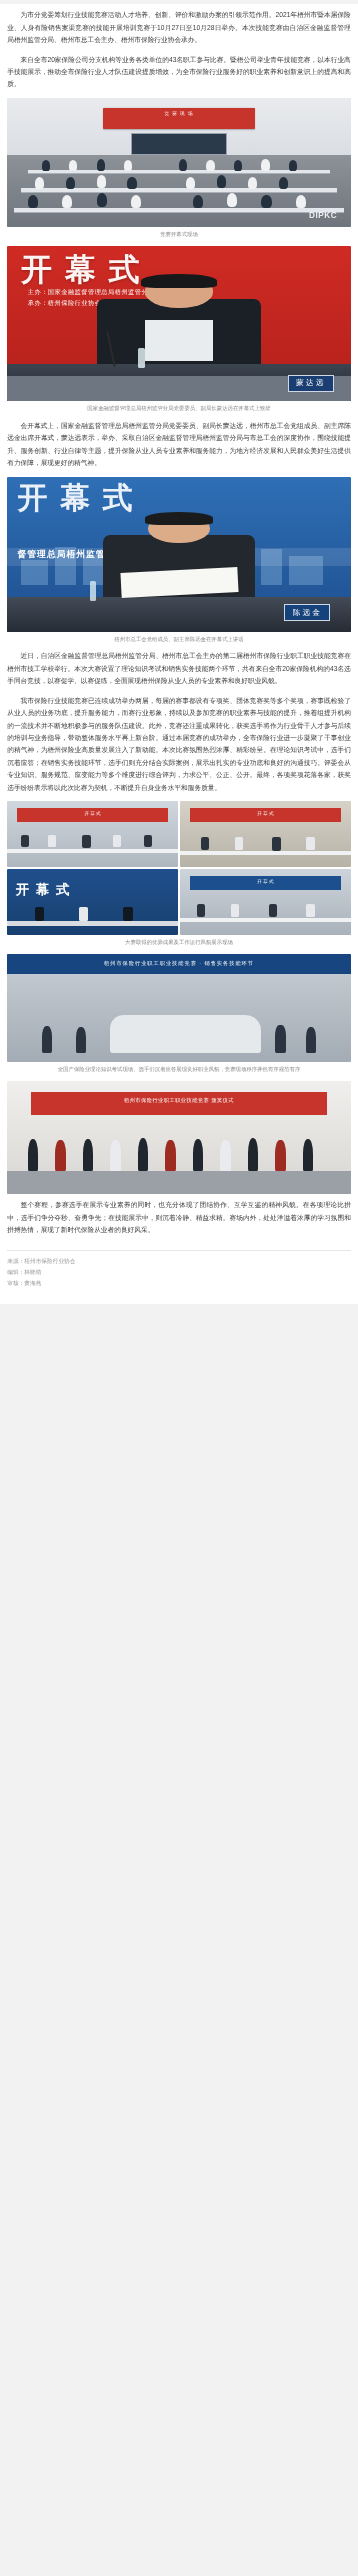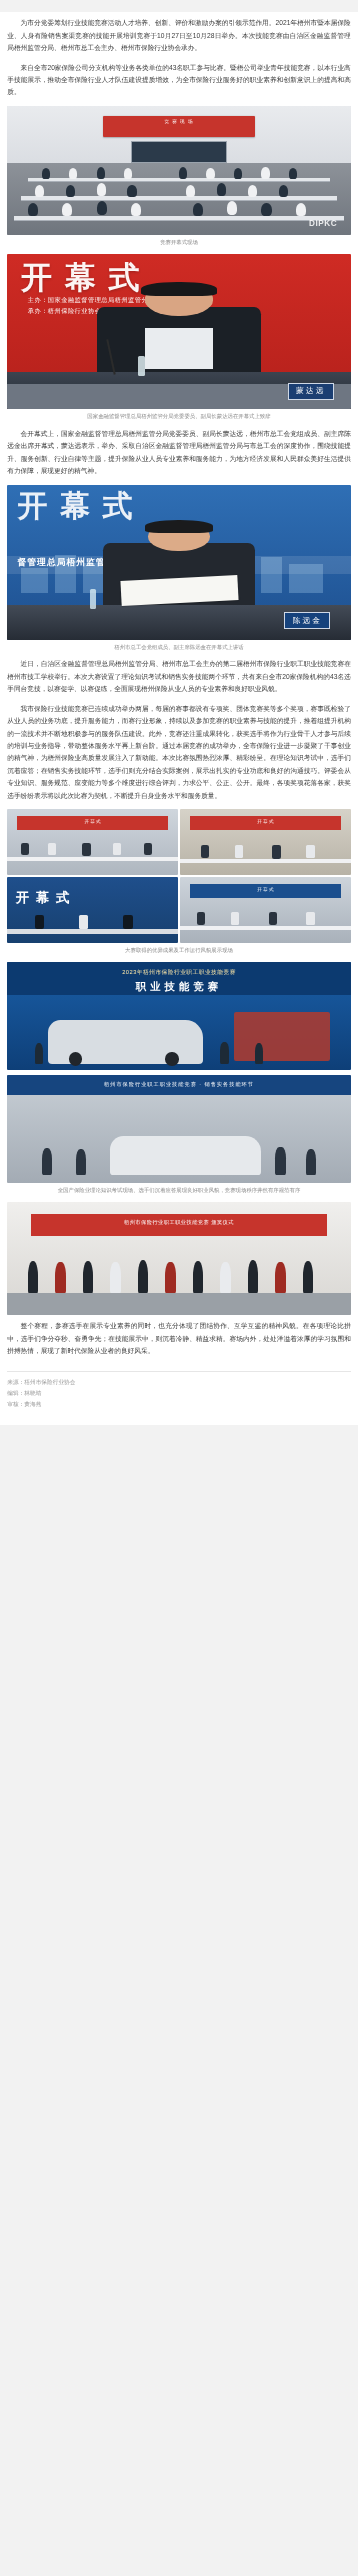--- a/index.html
+++ b/index.html
@@ -3,21 +3,21 @@
 <meta charset="utf-8">
 <style>
   * { box-sizing: border-box; }
   html, body {
     margin: 0; padding: 0;
     background: #f2f2f2;
     font-family: "Liberation Sans", sans-serif;
   }
   .page {
     width: 358px;
-    margin: 12px auto;
+    margin: 4px auto;
     background: #ffffff;
     padding: 5.2px 7.2px 15.5px 7.2px;
   }
   p.body-text {
     font-size: 6.7px;
     line-height: 1.85;
     color: #3a3a3a;
     text-align: justify;
     margin: 0 0 7.2px 0;
     text-indent: 2em;
@@ -264,34 +264,20 @@
         <div class="row" style="left:10%; bottom:28%; width:8.2px; height:12.4px;"></div>
         <div class="rowl" style="left:30%; bottom:28%; width:8.2px; height:12.4px;"></div>
         <div class="row" style="left:52%; bottom:27%; width:8.2px; height:13.4px;"></div>
         <div class="rowl" style="left:74%; bottom:28%; width:8.2px; height:12.4px;"></div>
       </div>
 
     </div>
     <div class="caption">大赛取得的优异成果及工作运行风貌展示现场</div>
   </div>
 
-  <div class="figure">
-    <div class="photo photo4">
-      <div class="p4-head"></div>
-      <div class="p4-t1">2023年梧州市保险行业职工职业技能竞赛</div>
-      <div class="p4-t2">职业技能竞赛</div>
-      <div class="p4-car"></div>
-      <div class="p4-wheel" style="left:18%;"></div>
-      <div class="p4-wheel" style="left:46%;"></div>
-      <div class="p4-lift"></div>
-      <div class="p4-ppl" style="left:8%; width:8.8px; height:20.6px;"></div>
-      <div class="p4-ppl" style="left:62%; width:8.8px; height:21.6px;"></div>
-      <div class="p4-ppl" style="left:72%; width:8.8px; height:20.6px;"></div>
-    </div>
-  </div>
 
   <div class="figure">
     <div class="photo photo5">
       <div class="p5-band">梧州市保险行业职工职业技能竞赛 · 销售实务技能环节</div>
       <div class="p5-car"></div>
       <div class="p5-p" style="left:10%; width:10.3px; height:27px;"></div>
       <div class="p5-p" style="left:20%; width:10.3px; height:26px;"></div>
       <div class="p5-p" style="left:78%; width:10.3px; height:28px;"></div>
       <div class="p5-p" style="left:87%; width:10.3px; height:26px;"></div>
     </div>

